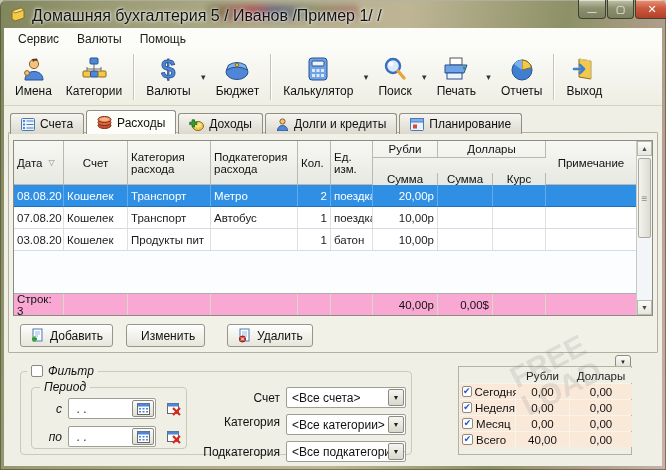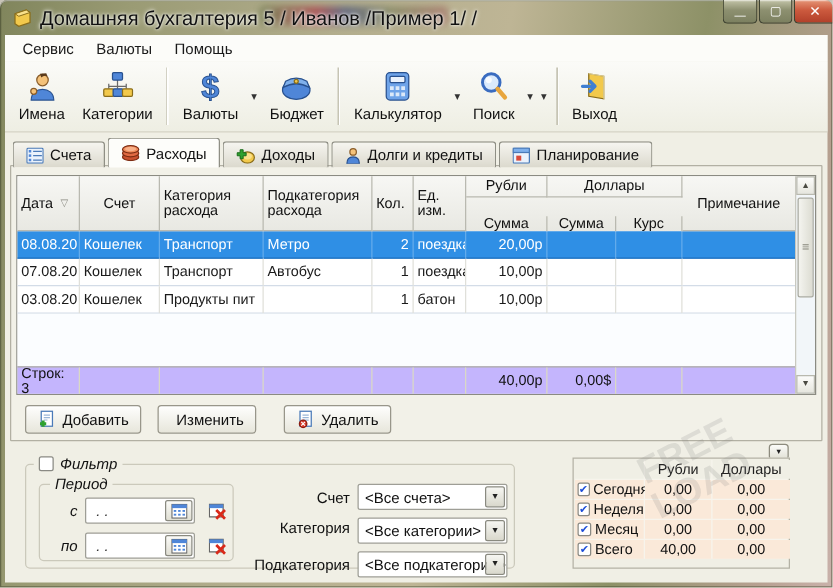--- a/index.html
+++ b/index.html
@@ -65,21 +65,21 @@
   .hgroup, .hgroup .top { border-right:0; }
   .sort::after { content:"▽"; font-size:8px; color:#8a8a80; margin-left:6px; }
   .c-date{width:50px} .c-acc{width:64px} .c-cat{width:83px} .c-sub{width:87px} .c-qty{width:33px}
   .c-unit{width:42px} .c-rub{width:65px} .c-usd{width:55px} .c-rate{width:53px} .c-note{flex:1}
   .grow { display:flex; height:22px; font-size:11.5px; color:#1a1a1a; background:#fff; }
   .grow .gc { border-right:1px solid #e0e0da; border-bottom:1px solid #d3dce7; padding:0 3px; display:flex; align-items:center; overflow:hidden; white-space:nowrap; }
   .grow .num { justify-content:flex-end; }
   .grow.selected { background:#2f8fe5; color:#fff; }
   .grow.selected .gc { border-right-color:rgba(255,255,255,.25); border-bottom-color:#1d6fbe; }
   .gfill { position:absolute; left:0; right:16px; top:110px; bottom:22px; background:#fbfdff; }
-  .gfoot { position:absolute; left:0; right:16px; bottom:0; height:22px; background:#c4b5fd; border-top:1px solid #aeae a3;
+  .gfoot { position:absolute; left:0; right:16px; bottom:0; height:22px; background:#f9a8d4; border-top:1px solid #aeae a3;
     border-top:1px solid #aeaea3; display:flex; font-size:11.5px; color:#111; }
   .gfoot .gc { border-right:1px solid #d9d9c5; padding:0 3px; display:flex; align-items:center; overflow:hidden; }
   .gfoot .num { justify-content:flex-end; }
 
   .vscroll { position:absolute; right:0; top:0; bottom:0; width:16px; background:#f2f6f9; border-left:1px solid #c9c9c0; }
   .sb-btn { position:absolute; left:0; width:15px; height:15px; background:linear-gradient(#fcfcfa,#e6e6de);
     border:1px solid #b9b9ae; display:flex; align-items:center; justify-content:center; color:#4a4a42; }
   .sb-up { top:0; } .sb-up::before { content:"▲"; font-size:7px; }
   .sb-down { bottom:0; } .sb-down::before { content:"▼"; font-size:7px; }
   .sb-thumb { position:absolute; left:1px; top:17px; width:13px; height:80px; border:1px solid #a9a99e; border-radius:2px;
@@ -212,21 +212,38 @@
     <div class="tool-drop"></div>
     <div class="tool-btn">
       <svg width="26" height="26" viewBox="0 0 26 26">
         <circle cx="11" cy="10" r="7" fill="#dbeafc" stroke="#3a6cc0" stroke-width="2.4"></circle>
         <circle cx="9" cy="8" r="2.5" fill="#ffffff" opacity="0.8"></circle>
         <path d="M16 15 L22 22" stroke="#e8a53c" stroke-width="3.4" stroke-linecap="round"></path>
       </svg>
       <span>Поиск</span>
     </div>
     <div class="tool-drop"></div>
+    <div class="tool-btn">
+      <svg width="28" height="26" viewBox="0 0 28 26">
+        <rect x="8" y="2" width="12" height="7" fill="#ffffff" stroke="#555"></rect>
+        <path d="M3 9 h22 l-3 8 h-19 z" fill="#6ea3e8" stroke="#28518f"></path>
+        <rect x="5" y="17" width="15" height="6" fill="#eaf2fc" stroke="#28518f"></rect>
+        <circle cx="22" cy="12" r="1.2" fill="#2a9a2a"></circle>
+      </svg>
+      <span>Печать</span>
+    </div>
     <div class="tool-drop"></div>
+    <div class="tool-btn">
+      <svg width="26" height="26" viewBox="0 0 26 26">
+        <circle cx="13" cy="14" r="10" fill="#3f7fd2" stroke="#28518f"></circle>
+        <path d="M13 14 L13 4 A10 10 0 0 1 22.6 11.5 Z" fill="#f2c94c" stroke="#8a6d1a"></path>
+        <path d="M13 14 L5 8 A10 10 0 0 1 13 4 Z" fill="#7fb0ec"></path>
+      </svg>
+      <span>Отчеты</span>
+    </div>
     <div class="tool-sep"></div>
     <div class="tool-btn">
       <svg width="26" height="26" viewBox="0 0 26 26">
         <path d="M8 3 L20 5 L20 23 L8 21 Z" fill="#f2c94c" stroke="#8a6d1a"></path>
         <path d="M8 3 L20 5 L20 23" fill="none" stroke="#fff3c0" stroke-width="1" opacity=".7"></path>
         <path d="M3 13 h9 M9 9 l4 4 -4 4" stroke="#3f7fd2" stroke-width="2.6" fill="none" stroke-linecap="round" stroke-linejoin="round"></path>
       </svg>
       <span>Выход</span>
     </div>
   </div>

